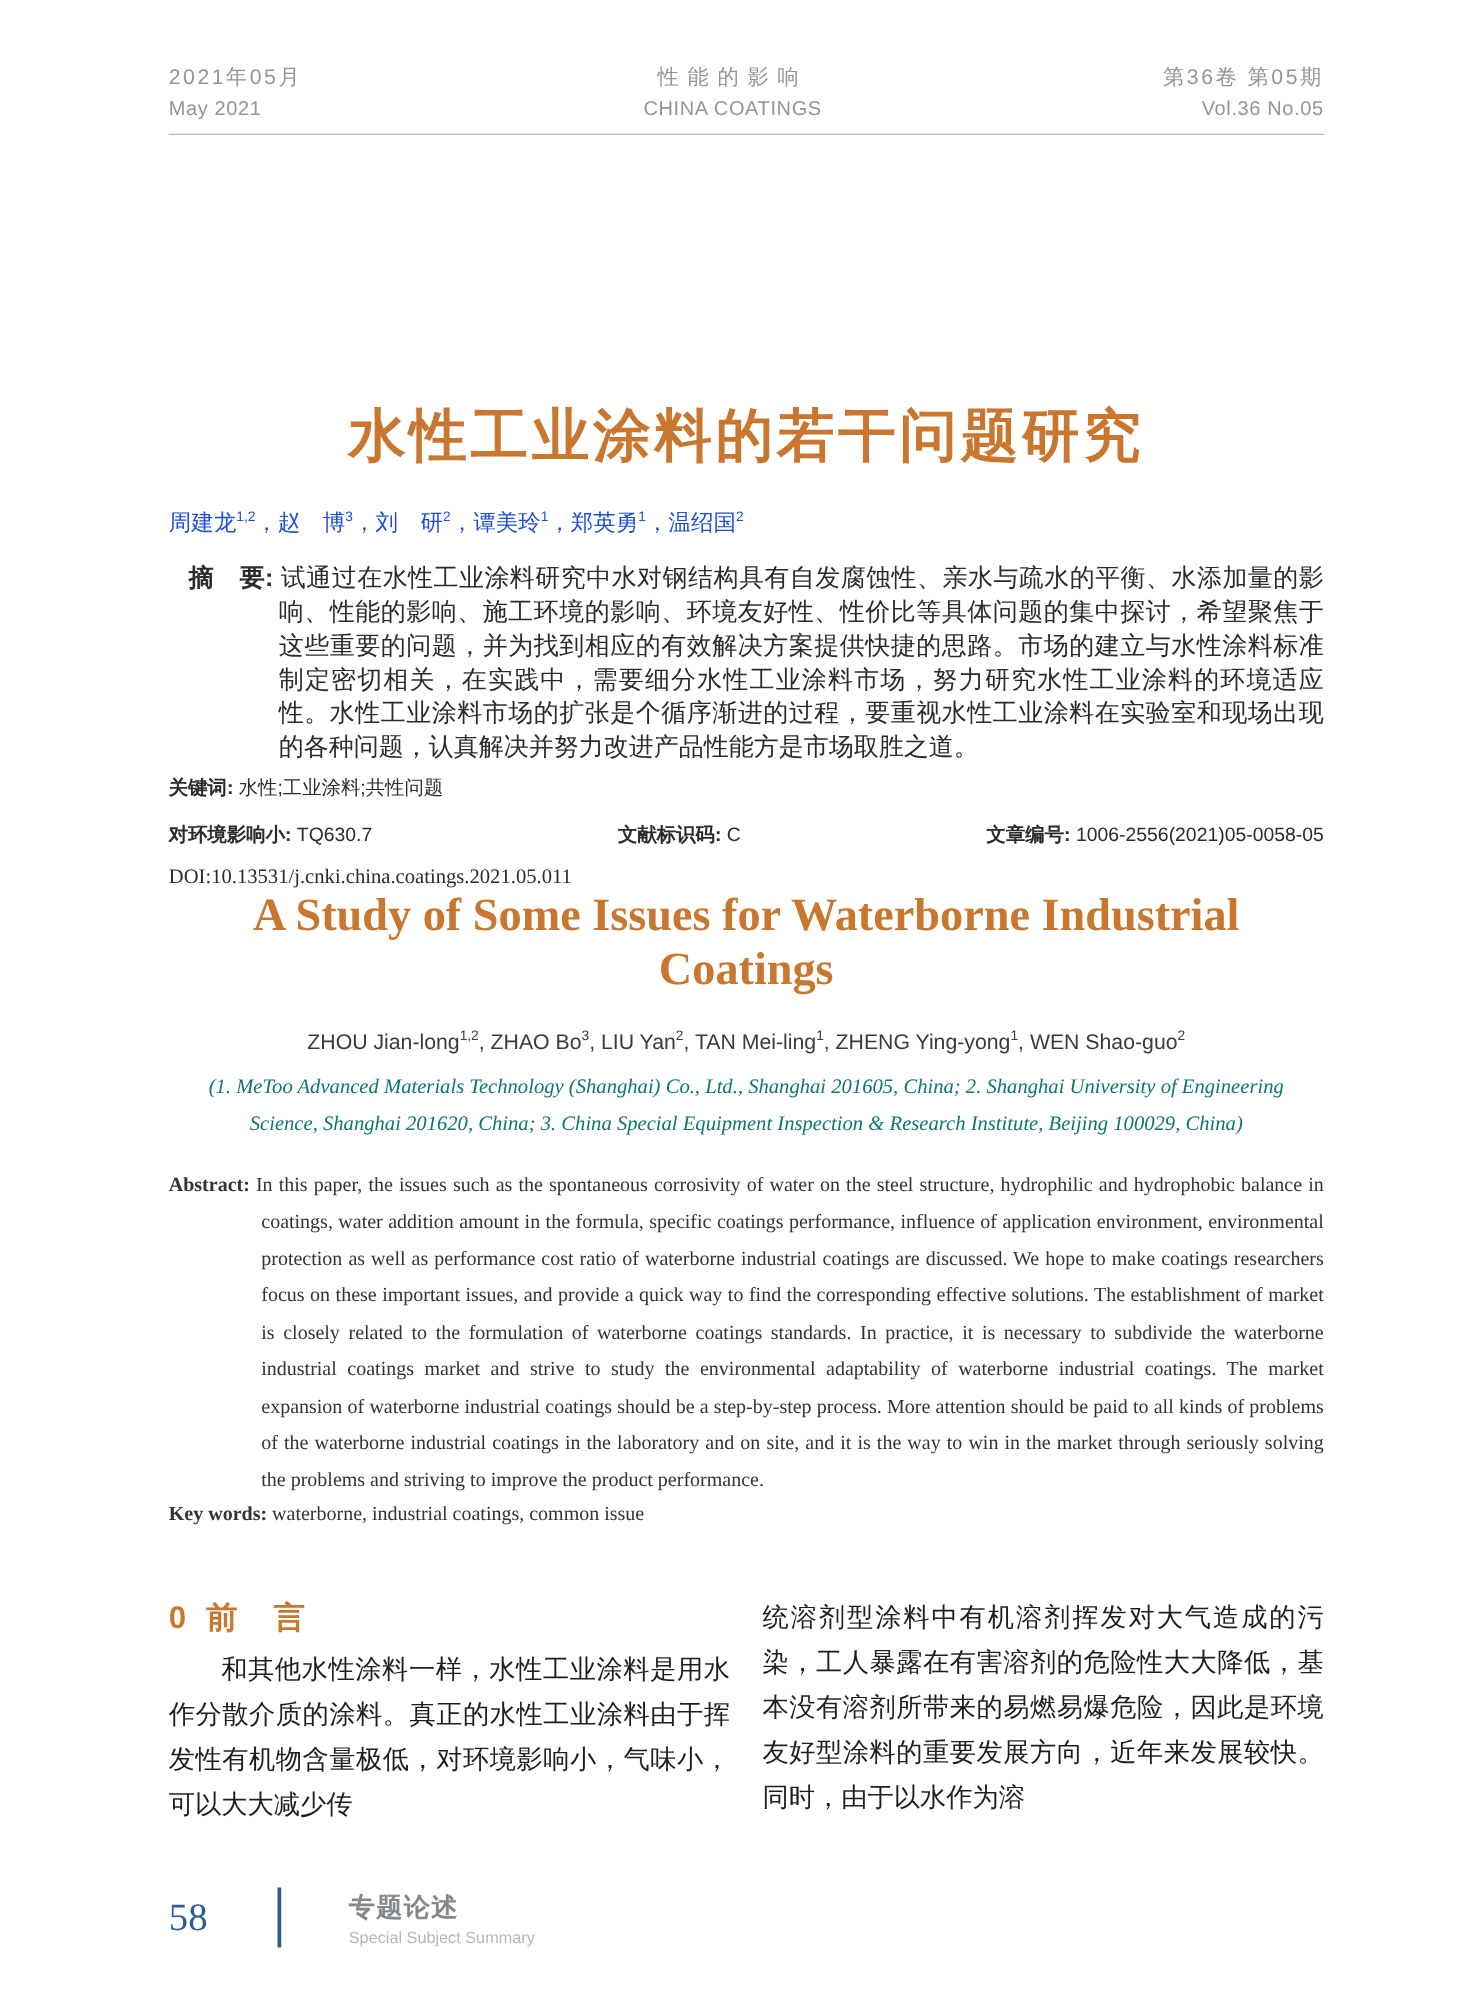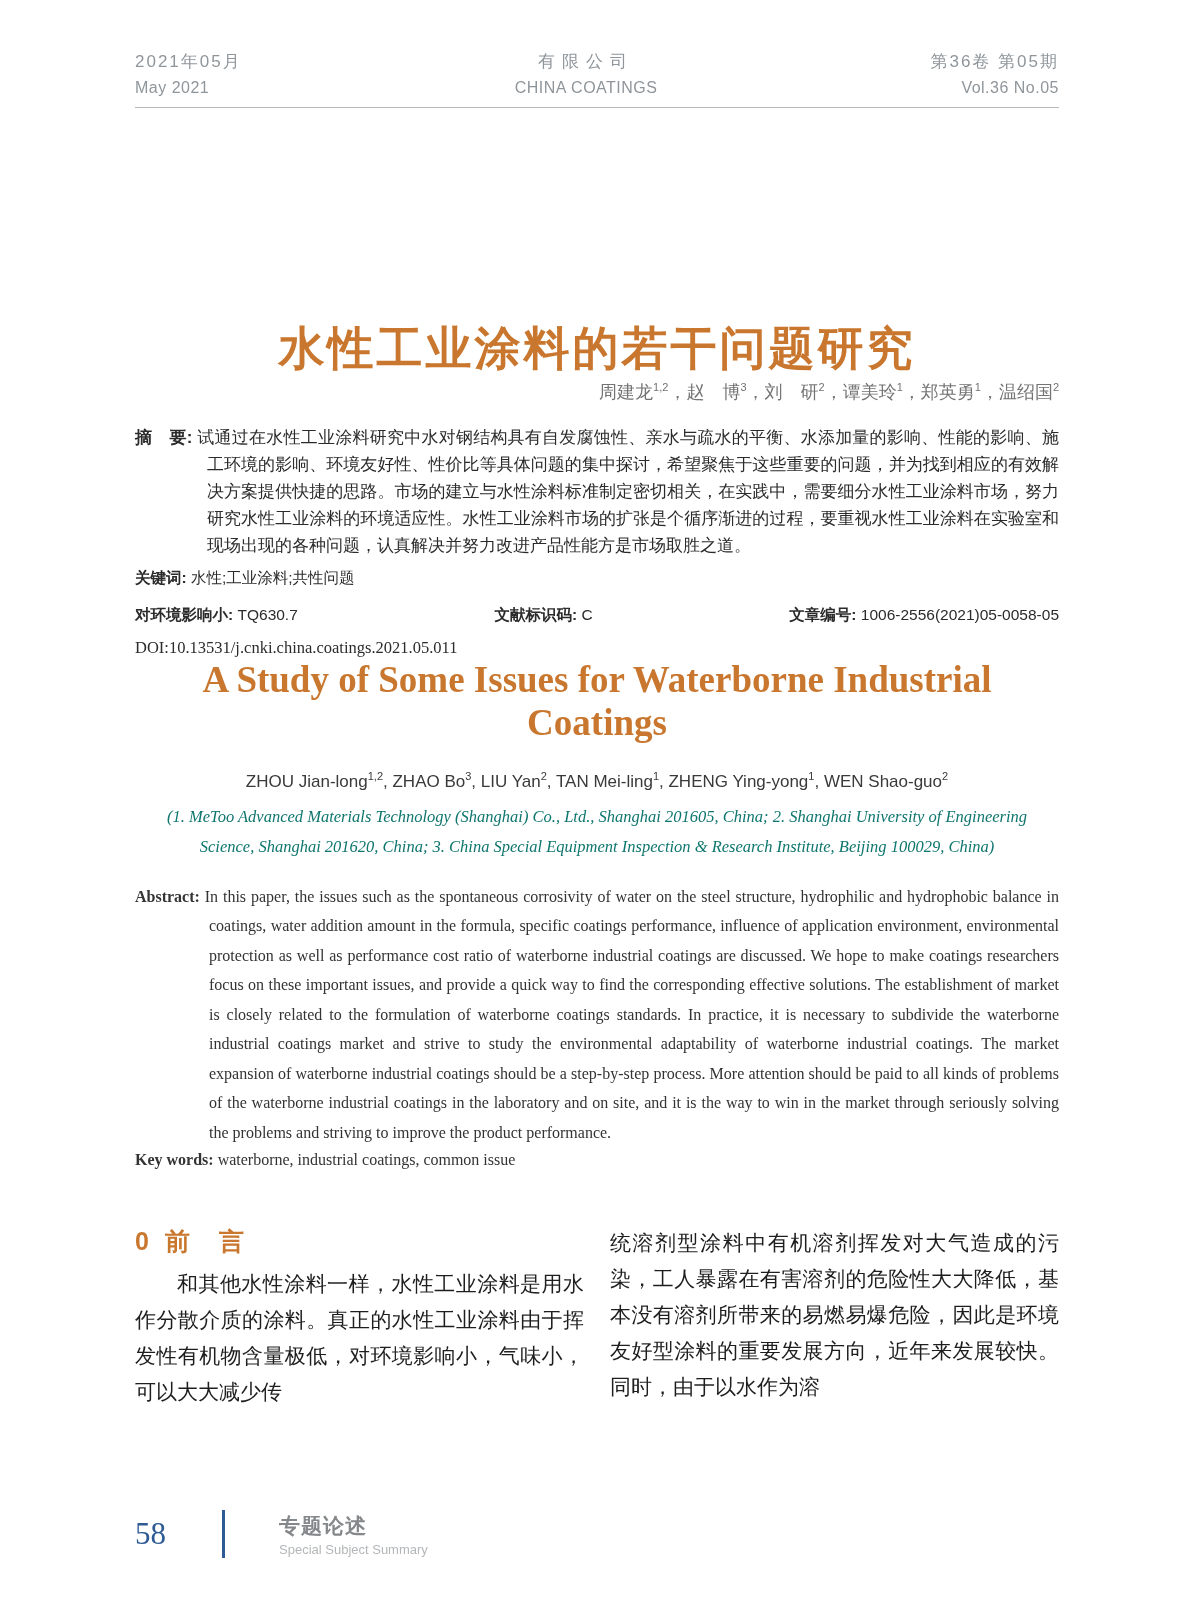--- a/index.html
+++ b/index.html
@@ -28,35 +28,35 @@
 
   
   .title-cn {
     margin-top: 210px;
     text-align: center;
     font-size: 46px; font-weight: bold;
     color: #c9772e;
     letter-spacing: 3px;
   }
   .authors-cn {
-    text-align: right;
-    font-size: 18px; color: #737373;
+    margin-top: 26px; text-align: left;
+    font-size: 18px; color: #1d4ed8;
   }
   .authors-cn sup, .authors-en sup { font-size: 11px; }
   .affil-cn {
     margin-top: 10px; text-align: center;
     font-size: 16.5px; line-height: 29px; color: #222;
   }
 
   
   .abstract-cn {
     margin-top: 20px;
-    font-size: 17px; line-height: 27px;
+    font-size: 20px; line-height: 27px;
     text-align: justify;
-    padding-left: 72px; text-indent: -72px;
+    padding-left: 72px; text-indent: -72px; margin-left: 16px;
   }
   .keywords-cn {
     margin-top: 5px;
     font-size: 15.5px; line-height: 27px;
     padding-left: 72px; text-indent: -72px;
   }
   .lbl { font-weight: bold; }
   .meta-row {
     margin-top: 14px;
     display: flex; justify-content: space-between;
@@ -134,21 +134,21 @@
 <body>
 
 <div class="content">
 
   <header class="header">
     <div class="h-left">
       <div class="cn">2021年05月</div>
       <div class="en">May 2021</div>
     </div>
     <div class="h-center">
-      <div class="cn">有限公司</div>
+      <div class="cn">性能的影响</div>
       <div class="en">CHINA COATINGS</div>
     </div>
     <div class="h-right">
       <div class="cn">第36卷 第05期</div>
       <div class="en">Vol.36  No.05</div>
     </div>
   </header>
 
   <h1 class="title-cn">水性工业涂料的若干问题研究</h1>
 

